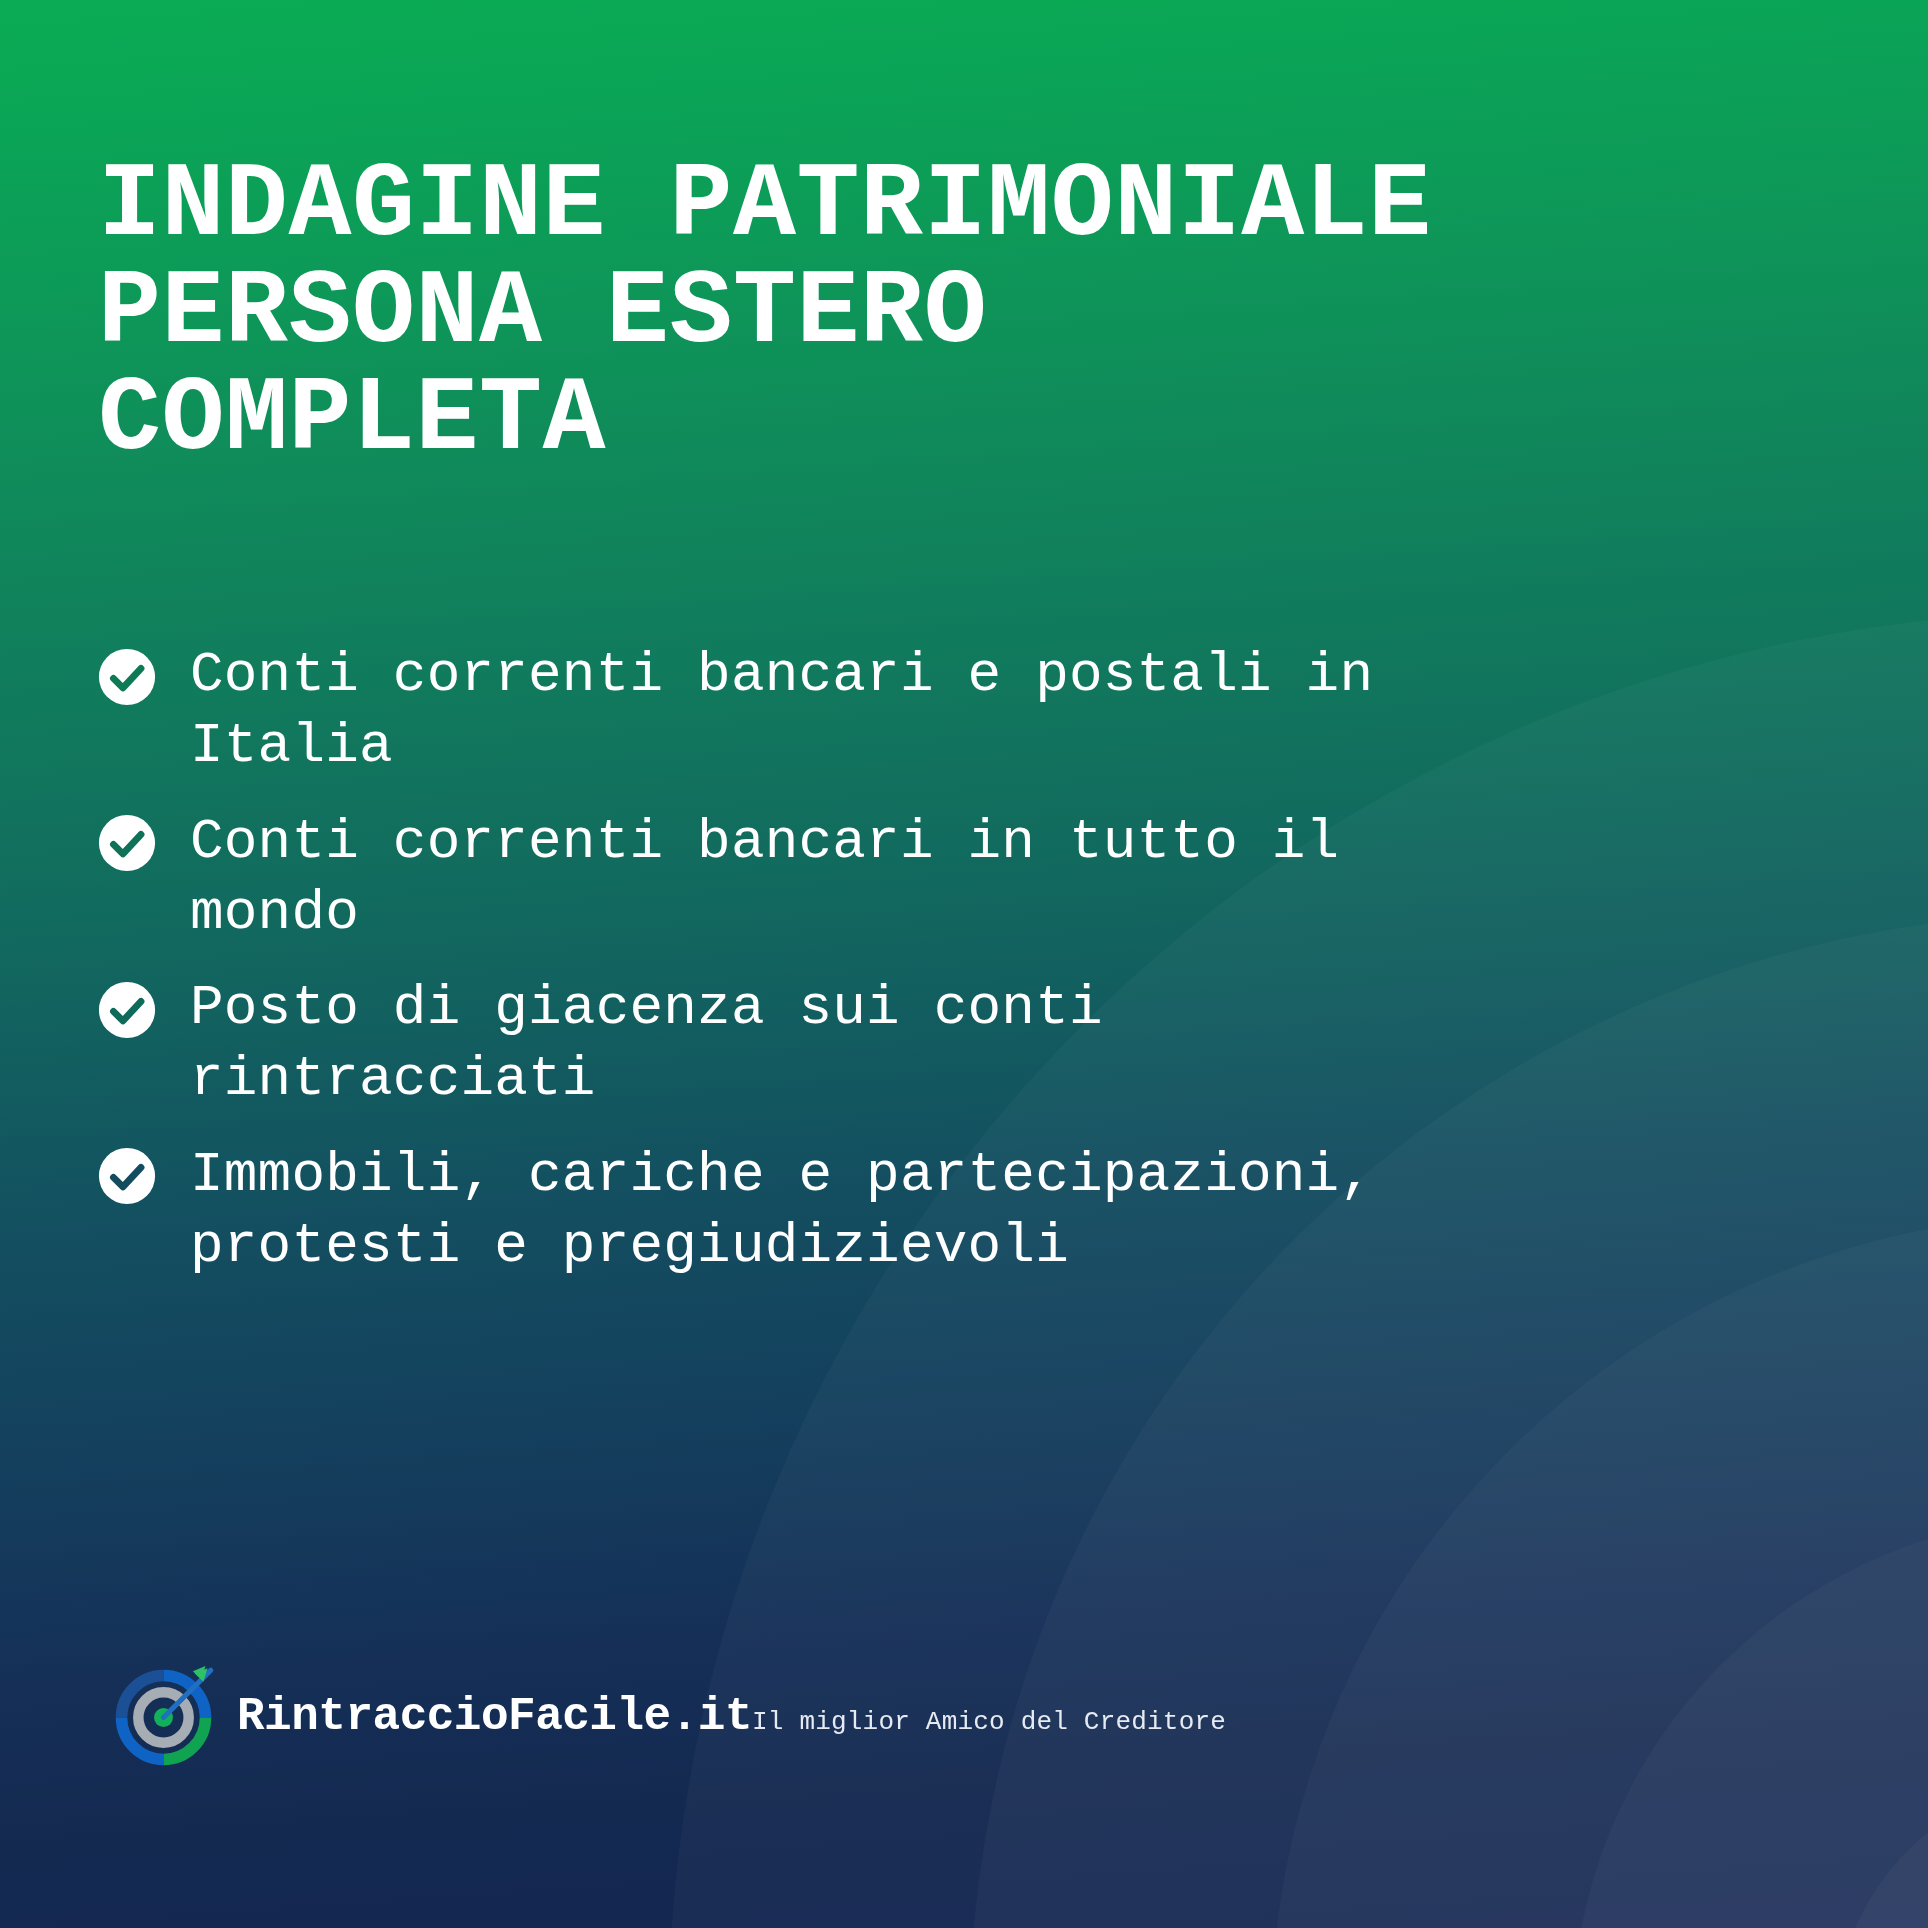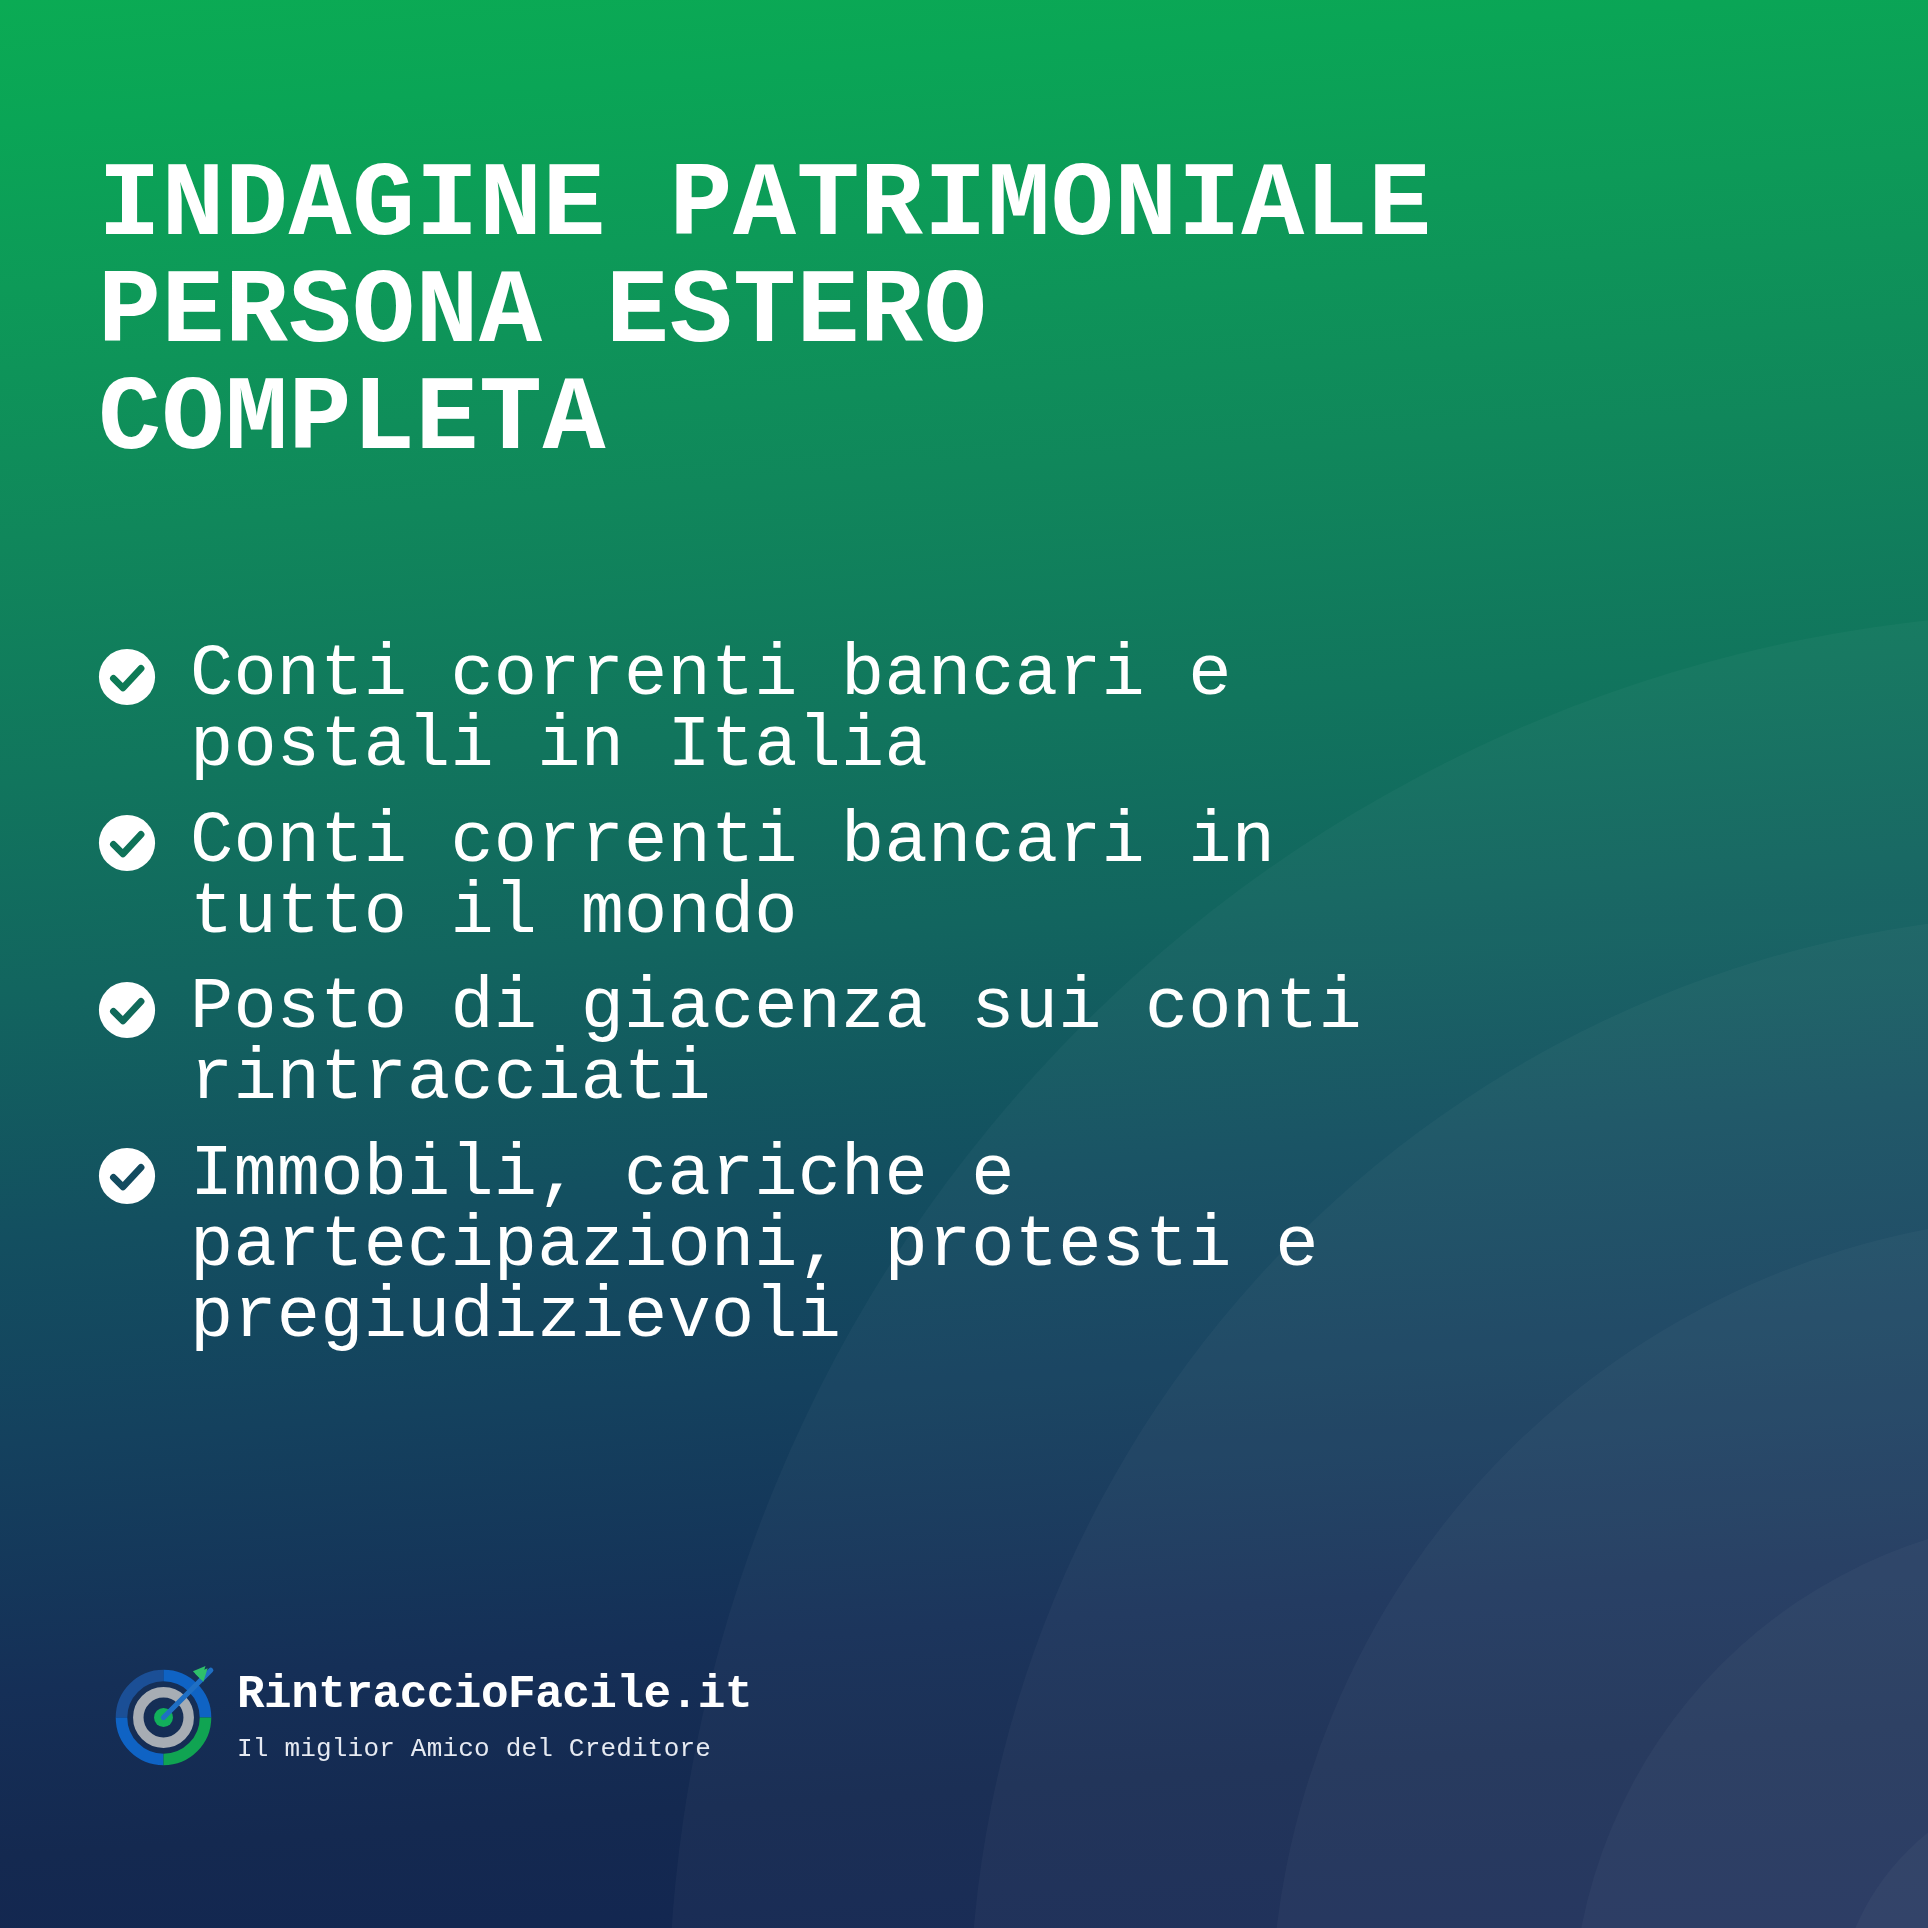--- a/index.html
+++ b/index.html
@@ -64,21 +64,21 @@
   .check-icon {
     flex: 0 0 auto;
     width: 58px;
     height: 58px;
     margin-top: 7.5px;
     margin-right: 34px;
   }
   .check-icon svg { display: block; width: 58px; height: 58px; }
   .feature-text {
     color: #ffffff;
-    font-size: 72px;
+    font-size: 56px;
     line-height: 71px;
     font-weight: 400;
     letter-spacing: 0.2px;
   }
 
   
   .brand {
     position: absolute;
     left: 111px;
     top: 1665px;
@@ -87,21 +87,21 @@
   }
   .brand-mark {
     width: 105px;
     height: 105px;
     flex: 0 0 auto;
   }
   .brand-mark svg { display: block; width: 105px; height: 105px; }
   .brand-words {
     margin-left: 21px;
     display: flex;
-    flex-direction: column;
+    flex-direction: row;
     justify-content: center;
   }
   .brand-name {
     color: #ffffff;
     font-size: 46px;
     font-weight: 700;
     line-height: 49px;
     letter-spacing: -0.5px;
   }
   .brand-tagline {

